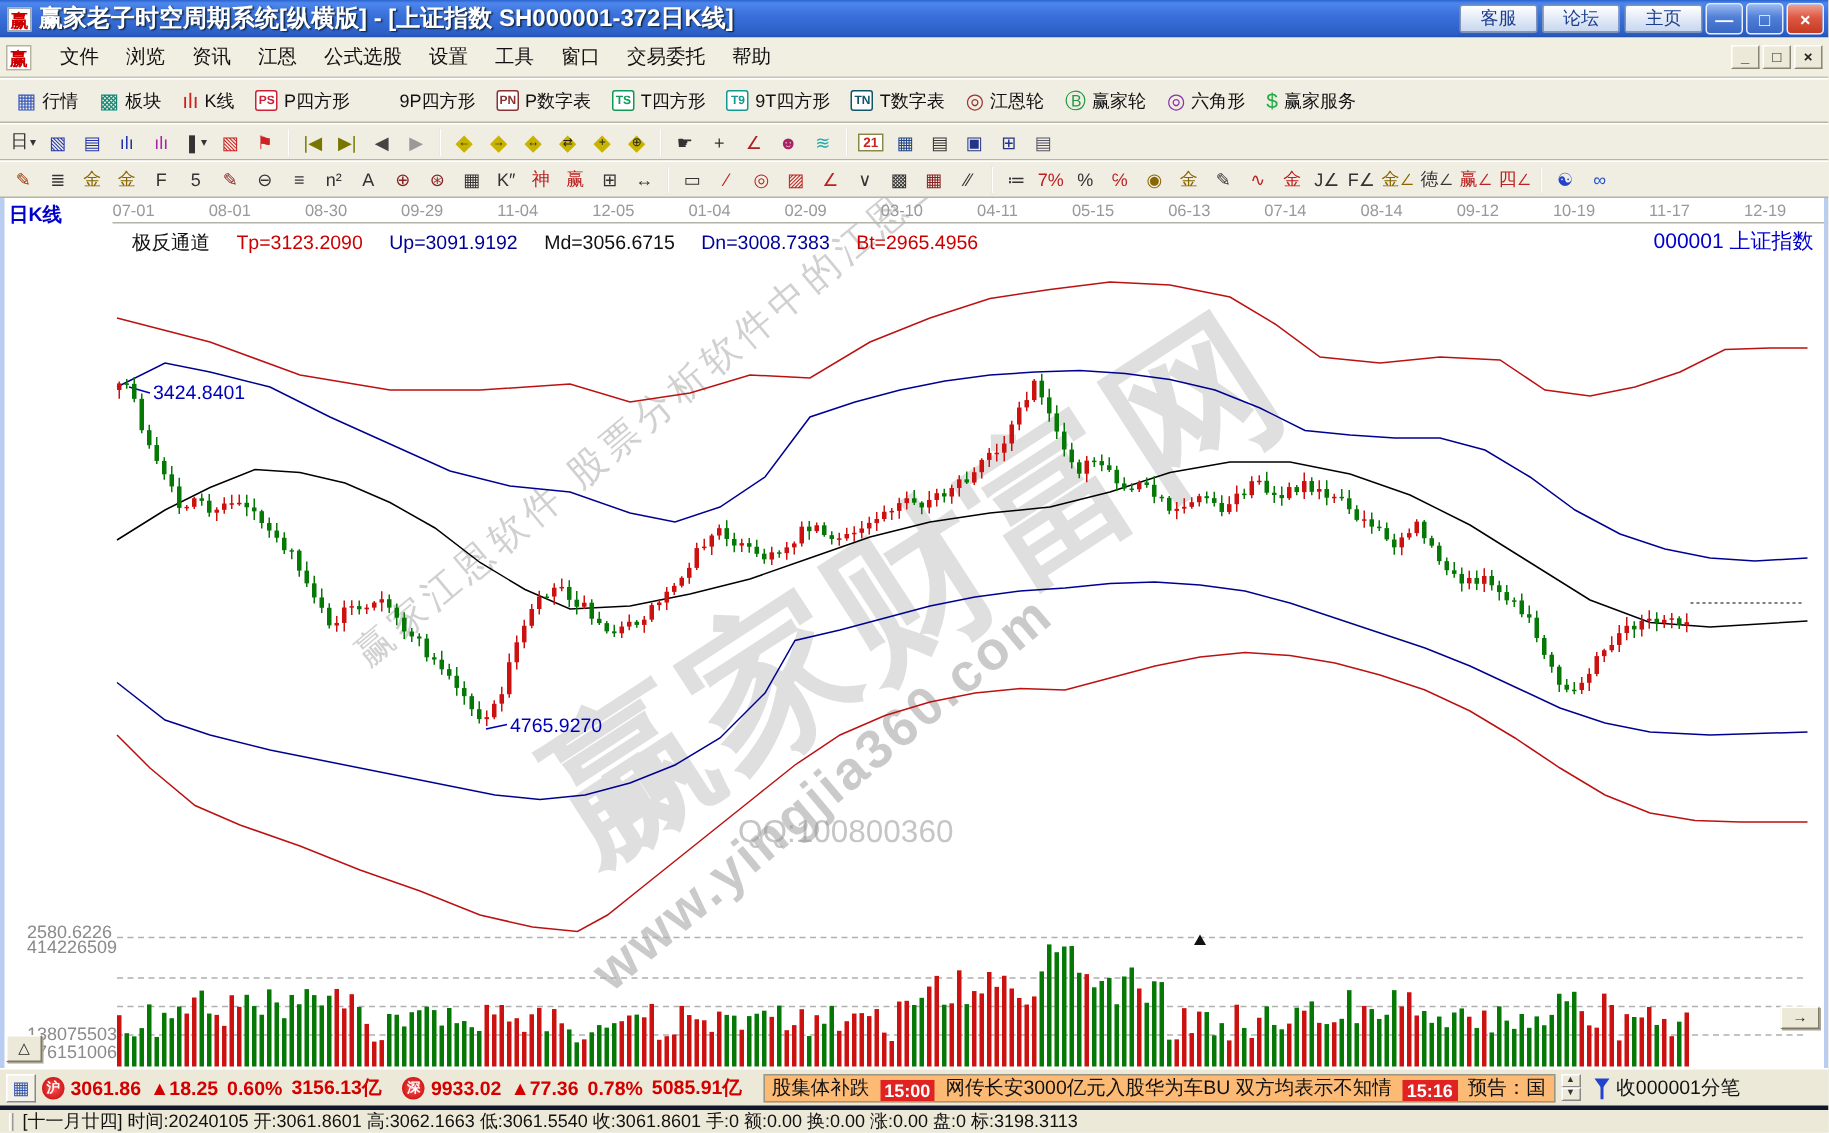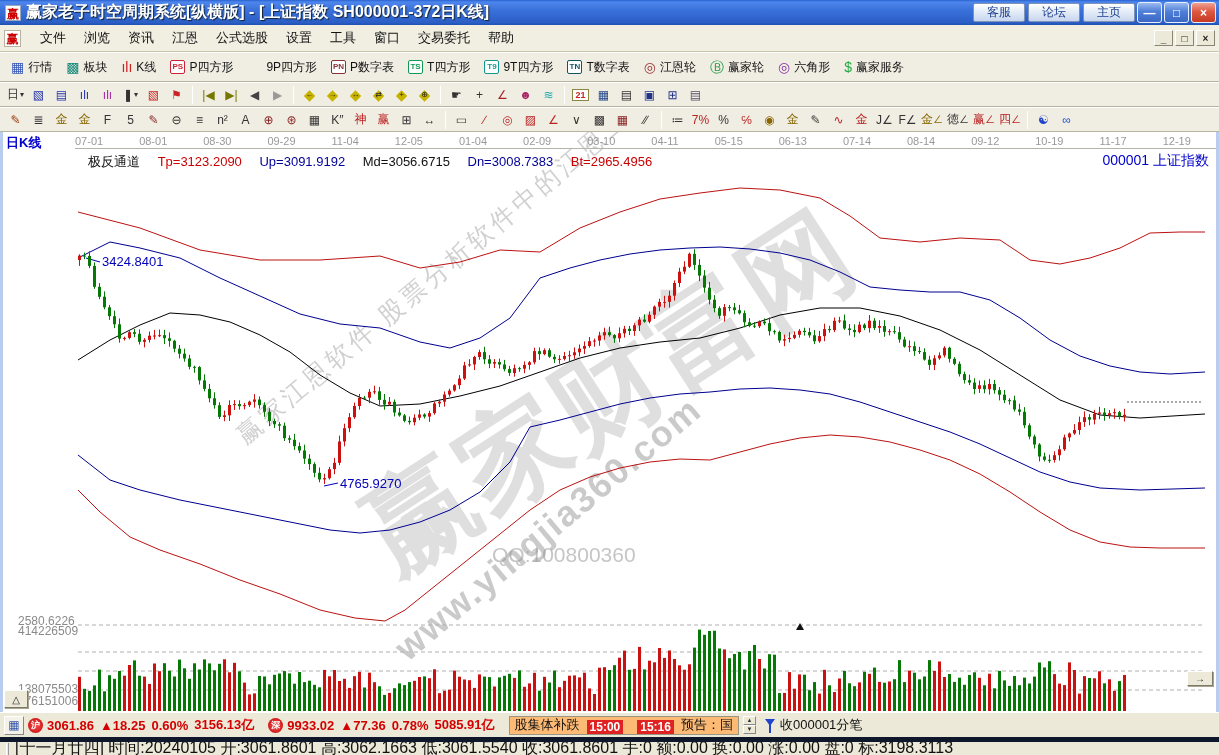--- a/index.html
+++ b/index.html
@@ -93,22 +93,22 @@
     color:#fff; font-size:9px; font-weight:bold; display:flex; align-items:center; justify-content:center; margin-right:4px; }
   .mkt span { margin-right:6px; }
   .ticker { flex:0 0 auto; display:flex; align-items:flex-end; background:#fdba74; border:1px solid #9a9684;
     height:19px; padding:0 5px; margin-right:4px; font-size:13px; color:#111; }
   .ticker .chip { background:#e02222; color:#fff; font-weight:bold; padding:0 3px; margin:0 7px; font-size:12px; }
   .spin { display:flex; flex-direction:column; margin-right:4px; }
   .spin div { width:13px; height:9px; background:#ece9d8; border:1px solid #fff; border-right-color:#888;
     border-bottom-color:#888; font-size:6px; line-height:7px; text-align:center; color:#333; }
   .sig { color:#2244cc; margin:0 4px; display:flex; align-items:center; }
   .s-right { font-size:13px; color:#111; }
-  .status2 { height:18px; flex:0 0 18px; background:#ece9d8; border-top:5px solid #0f172a; display:flex;
-    align-items:center; padding:0 6px; font-size:16px; color:#111; white-space:nowrap; overflow:hidden; }
+  .status2 { height:18px; flex:0 0 18px; background:#ece9d8; border-top:3px solid #0f172a; display:flex;
+    align-items:center; padding:0 6px; font-size:12px; color:#111; white-space:nowrap; overflow:hidden; }
   .grip { width:3px; height:12px; border-left:1px solid #fff; border-right:1px solid #999; margin-right:6px; }
 </style>
 </head>
 <body>
 
 <div class="window">
 
   <div class="titlebar">
     <div class="logo">赢</div>
     <div class="ttext">赢家老子时空周期系统[纵横版] - [上证指数  SH000001-372日K线]</div>
@@ -1135,20 +1135,21 @@
     <div class="mkt">
       <div class="circ">深</div>
       <span>9933.02</span>
       <span>▲77.36</span>
       <span>0.78%</span>
       <span>5085.91亿</span>
     </div>
     <div class="ticker" id="news-ticker">
         <span>股集体补跌</span>
         <span class="chip">15:00</span>
+        <span>网传长安3000亿元入股华为车BU 双方均表示不知情</span>
         <span class="chip">15:16</span>
         <span>预告：国</span>
       </div>
     <div class="spin">
         <div>▲</div>
         <div>▼</div>
       </div>
     <div class="sig">
       <svg width="12" height="15">
           <path d="M1 1 L11 1 L6 8 Z" fill="#2244cc"></path>

